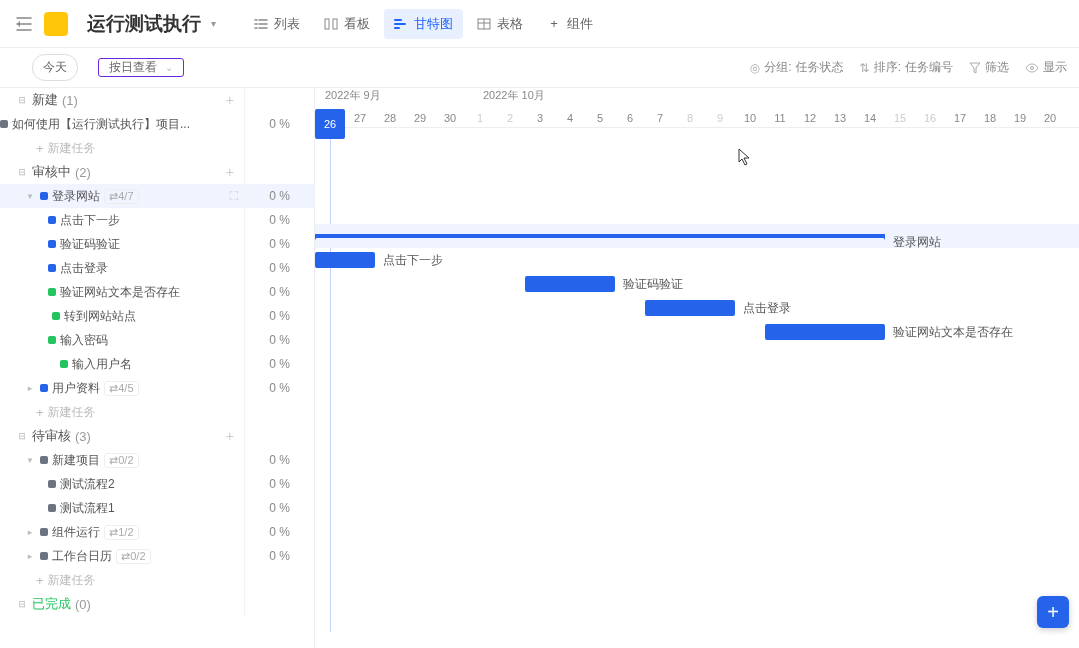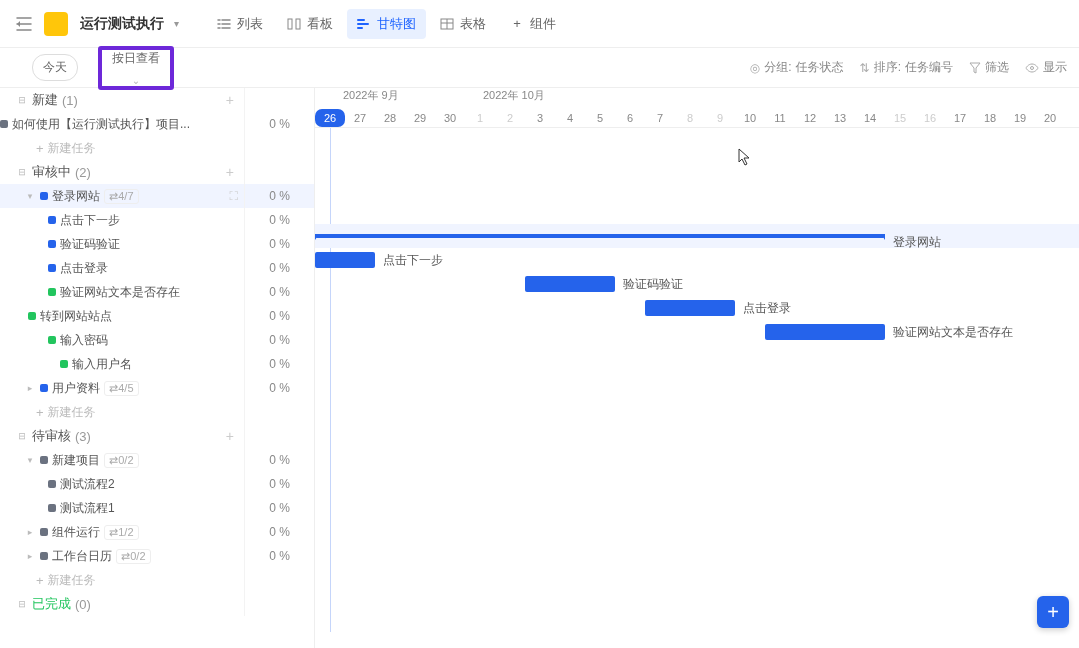--- a/index.html
+++ b/index.html
@@ -1,31 +1,31 @@
 <!DOCTYPE html>
 <html><head>
 <meta charset="utf-8">
 <style>
 * { box-sizing: border-box; margin: 0; padding: 0; }
 body { font-family: -apple-system, BlinkMacSystemFont, "Segoe UI", sans-serif; font-size: 13px; color: #333; background: #fff; width: 1079px; height: 648px; overflow: hidden; position: relative; }
 .topbar { height: 48px; display: flex; align-items: center; padding: 0 12px; border-bottom: 1px solid #eee; gap: 8px; }
 .menu-toggle { width: 24px; height: 24px; display: flex; align-items: center; justify-content: center; cursor: pointer; color: #666; }
 .proj-icon { width: 24px; height: 24px; background: #ffc60a; border-radius: 4px; }
-.proj-name { font-weight: 600; font-size: 14px; color: #333; margin-left: 4px; }
+.proj-name { font-weight: 600; font-size: 19px; color: #333; margin-left: 11px; }
 .proj-caret { color: #999; font-size: 10px; margin-left: 2px; }
 .view-tabs { display: flex; gap: 4px; margin-left: 20px; }
 .view-tab { display: flex; align-items: center; gap: 6px; padding: 6px 10px; border-radius: 4px; cursor: pointer; color: #666; }
 .view-tab.active { background: #e8f0ff; color: #1e63ff; }
 .view-tab .vicon { width: 14px; height: 14px; display: flex; align-items: center; justify-content: center; }
 .controlbar { height: 40px; display: flex; align-items: center; padding: 0 12px; border-bottom: 1px solid #eee; gap: 12px; }
 .search-wrap { display: flex; align-items: center; gap: 6px; color: #bbb; flex: 0 0 300px; }
 .search-wrap input { border: none; outline: none; font-size: 13px; color: #333; width: 200px; }
 .search-wrap input::placeholder { color: #bbb; }
 .today-btn { padding: 4px 10px; border: 1px solid #ddd; border-radius: 13px; cursor: pointer; color: #666; font-size: 12px; margin-left: 20px; }
-.range-select { display: flex; align-items: center; gap: 8px; padding: 0 10px; border: 4px solid #6d28d9; border-radius: 3px; cursor: pointer; color: #666; font-size: 12px; margin-left: 8px; flex-direction: column; }
+.range-select { display: flex; align-items: center; gap: 8px; padding: 0 10px; border: 1px solid #6d28d9; border-radius: 3px; cursor: pointer; color: #666; font-size: 12px; margin-left: 8px; }
 .right-controls { display: flex; gap: 16px; margin-left: auto; }
 .rc-item { display: flex; align-items: center; gap: 4px; color: #888; font-size: 12px; cursor: pointer; }
 .rc-item .ricon { color: #aaa; }
 .main { display: flex; height: calc(648px - 88px); }
 .left-col { width: 315px; border-right: 1px solid #eee; overflow-y: auto; }
 .left-header { display: flex; height: 40px; border-bottom: 1px solid #eee; align-items: center; }
 .lh-task { flex: 1; padding-left: 16px; color: #888; font-size: 12px; }
 .lh-prog { width: 70px; text-align: center; color: #888; font-size: 12px; border-left: 1px solid #eee; height: 100%; display: flex; align-items: center; justify-content: center; }
 .tree { }
 .tree-row { display: flex; align-items: center; height: 24px; padding-right: 0; cursor: pointer; position: relative; }
@@ -42,21 +42,21 @@
 .add-icon { color: #bbb; }
 .badge { color: #aaa; font-size: 11px; padding: 0 4px; border: 1px solid #eee; border-radius: 3px; }
 .row-add { position: absolute; right: 80px; color: #ccc; font-size: 14px; }
 .row-qr { color: #ccc; font-size: 12px; }
 .gantt { flex: 1; position: relative; overflow: hidden; }
 .gantt-header { height: 40px; border-bottom: 1px solid #eee; position: relative; }
 .month-row { height: 20px; display: flex; position: relative; }
 .month-lbl { position: absolute; font-size: 11px; color: #888; }
 .day-row { height: 20px; display: flex; }
 .day-cell { width: 30px; text-align: center; font-size: 11px; color: #888; display: flex; align-items: center; justify-content: center; }
-.day-cell.today { background: #2563eb; color: #fff; border-radius: 7px; height: 18px; margin-top: 1px; }
+.day-cell.today { background: #2563eb; color: #fff; border-radius: 2px; height: 30px; margin-top: 1px; }
 .day-cell.weekend { color: #ccc; }
 .gantt-body { position: relative; }
 .gantt-row { height: 24px; position: relative; }
 .gantt-row.selected { background: #f0f4ff; }
 .bar { position: absolute; height: 16px; top: 4px; background: #2563eb; border-radius: 2px; }
 .bar-label { position: absolute; left: 100%; margin-left: 8px; white-space: nowrap; font-size: 12px; color: #555; top: 0; line-height: 16px; }
 .today-line { position: absolute; top: 0; bottom: 0; width: 1px; background: #2563eb44; left: 15px; }
 .summary-bar { height: 4px; top: 10px; background: #2563eb; }
 .summary-bar::before, .summary-bar::after { content: ''; position: absolute; top: 0; width: 0; height: 0; border-top: 6px solid #2563eb; }
 .summary-bar::before { left: 0; border-right: 4px solid transparent; }
@@ -229,21 +229,21 @@
         <div class="tree-prog">0 %</div>
       </div>
       <div class="tree-row">
         <div class="tree-cell" style="padding-left:48px">
           <span class="task-dot dot-green"></span>
           <span class="task-name">验证网站文本是否存在</span>
         </div>
         <div class="tree-prog">0 %</div>
       </div>
       <div class="tree-row">
-        <div class="tree-cell" style="padding-left:28px">
+        <div class="tree-cell" style="padding-left:52px">
           <span class="task-dot dot-green"></span>
           <span class="task-name">转到网站站点</span>
         </div>
         <div class="tree-prog">0 %</div>
       </div>
       <div class="tree-row">
         <div class="tree-cell" style="padding-left:48px">
           <span class="task-dot dot-green"></span>
           <span class="task-name">输入密码</span>
         </div>
@@ -338,21 +338,21 @@
           <span style="color:#999">(0)</span>
         </div>
         <div class="tree-prog"></div>
       </div>
     </div>
   </div>
 
   <div class="gantt">
     <div class="gantt-header">
       <div class="month-row">
-        <span class="month-lbl" style="left:28px">2022年 9月</span>
+        <span class="month-lbl" style="left:10px">2022年 9月</span>
         <span class="month-lbl" style="left:168px">2022年 10月</span>
       </div>
       <div class="day-row" id="dayrow">
           <div class="day-cell today">26</div>
           <div class="day-cell">27</div>
           <div class="day-cell">28</div>
           <div class="day-cell">29</div>
           <div class="day-cell">30</div>
           <div class="day-cell weekend">1</div>
           <div class="day-cell weekend">2</div>

